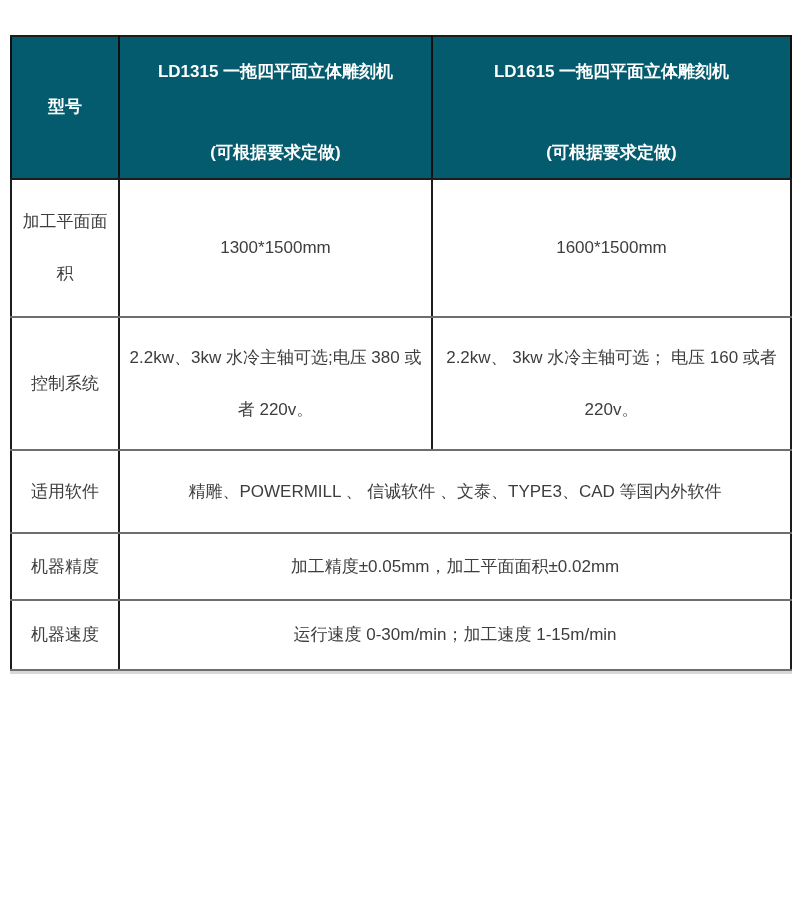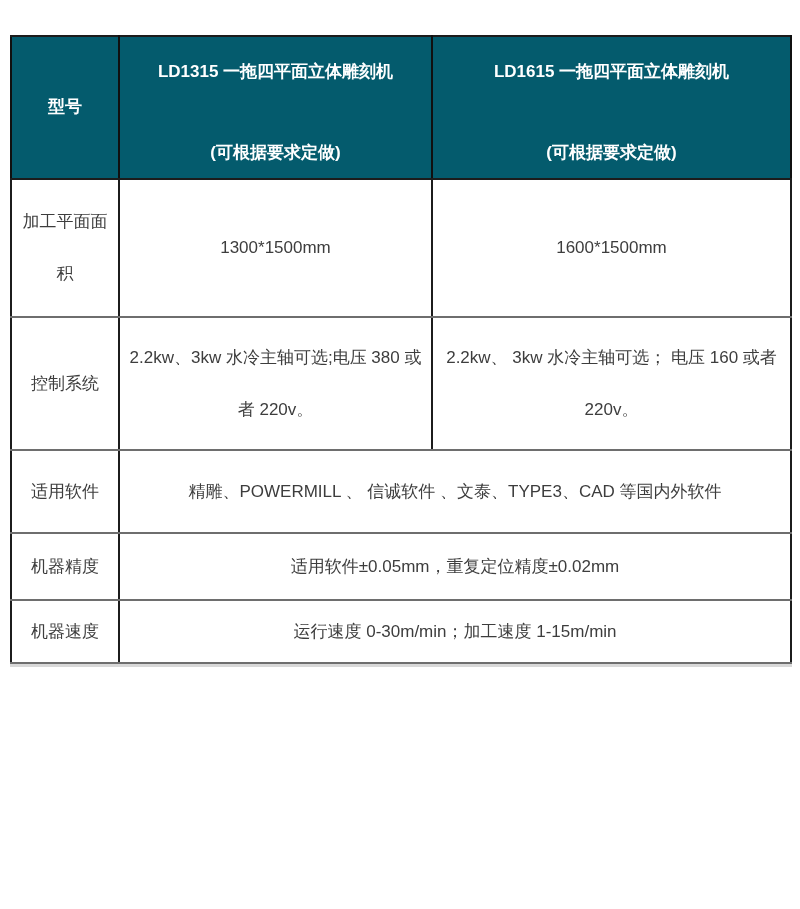--- a/index.html
+++ b/index.html
@@ -43,21 +43,21 @@
     border-right: 2px solid #101010;
     line-height: 1.3;
   }
   tr.h-header  { height: 141px; }
   tr.h-row-0   { height: 138px; }
   tr.h-row-1   { height: 127px; }
   tr.h-row-2   { height: 133px; }
   tr.h-row-3   { height: 74px;  }
   tr.h-row-4   { height: 83px;  }
   tr.h-row-5   { height: 67px; padding-left: 28px;  }
-  tr.h-row-6   { height: 63px; margin-left: 36px;  }
+  tr.h-row-6   { height: 70px; margin-left: 36px;  }
   .col-head {
     height: 141px;
     display: flex;
     flex-direction: column;
     justify-content: space-between;
     align-items: center;
     padding: 24px 0 14px 0;
     box-sizing: border-box;
   }
 </style>
@@ -97,20 +97,20 @@
       <td>控制系统</td>
       <td>2.2kw、3kw 水冷主轴可选;电压 380 或者 220v。</td>
       <td>2.2kw、 3kw 水冷主轴可选； 电压 160 或者 220v。</td>
     </tr>
     <tr class="h-row-4">
       <td>适用软件</td>
       <td colspan="2">精雕、POWERMILL 、 信诚软件 、文泰、TYPE3、CAD 等国内外软件</td>
     </tr>
     <tr class="h-row-5">
       <td>机器精度</td>
-      <td colspan="2">适用软件±0.05mm，重复定位精度±0.02mm</td>
+      <td colspan="2">加工精度±0.05mm，加工平面面积±0.02mm</td>
     </tr>
     <tr class="h-row-6">
       <td>机器速度</td>
       <td colspan="2">运行速度 0-30m/min；加工速度 1-15m/min</td>
     </tr>
   </tbody>
 </table>
 
 </body></html>

